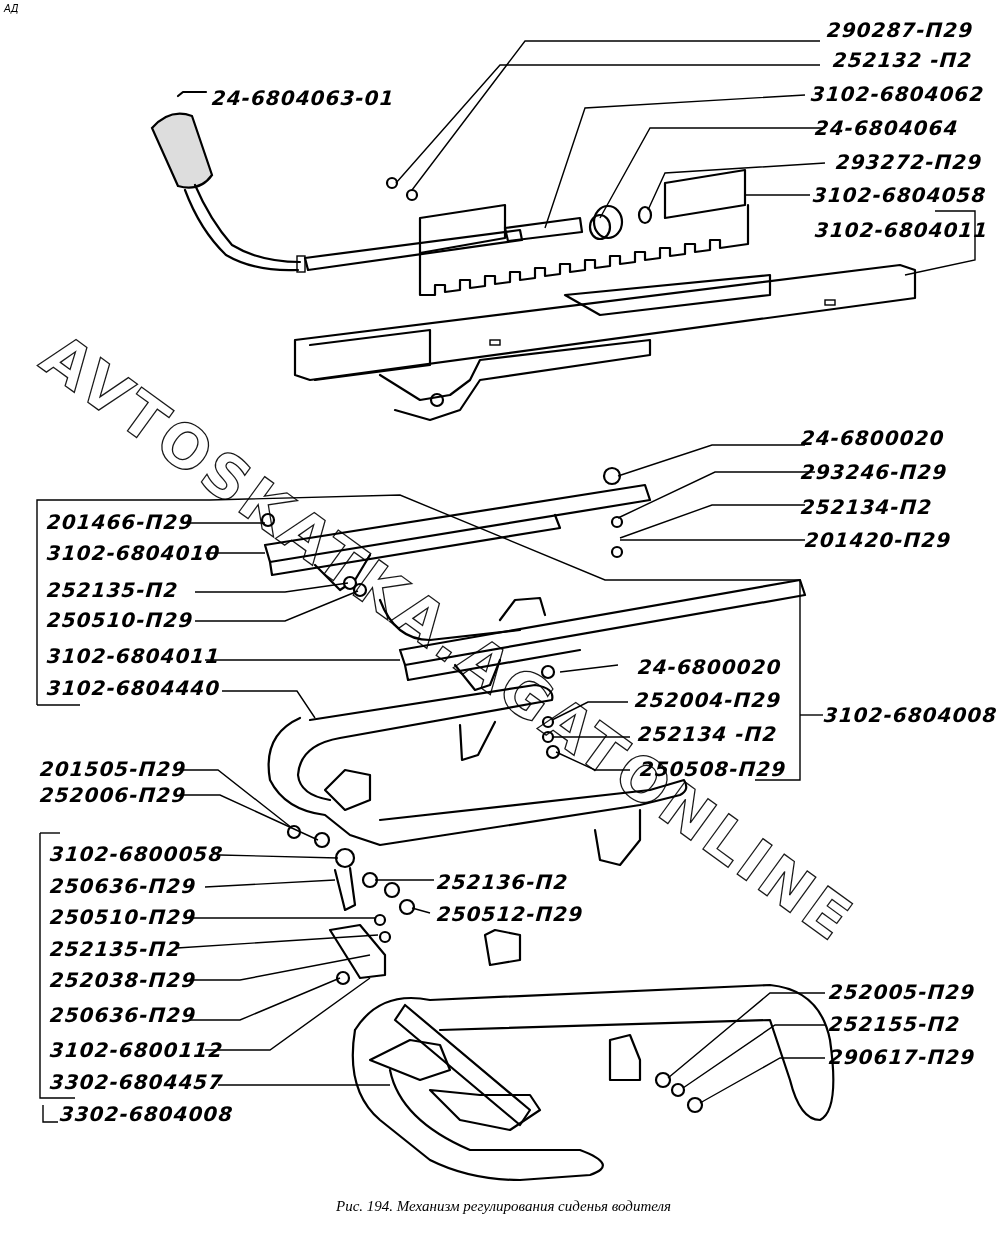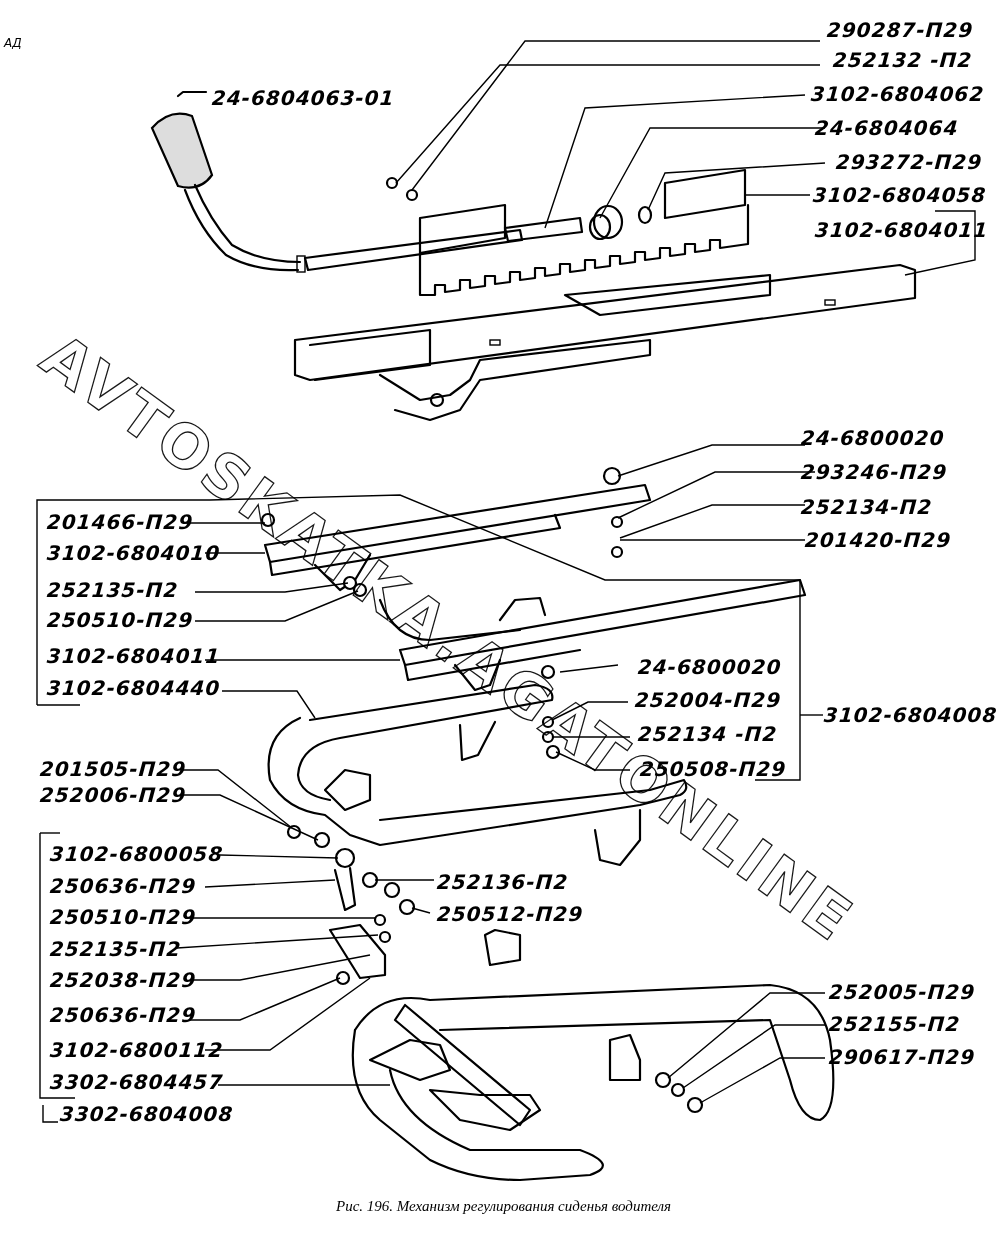--- a/index.html
+++ b/index.html
@@ -2,21 +2,21 @@
 <html><head>
 <meta charset="utf-8">
 <style>
   html, body { margin:0; padding:0; background:#ffffff; }
   body { width:1007px; height:1239px; position:relative; overflow:hidden;
          font-family:"DejaVu Sans", sans-serif; color:#000; }
   #art { position:absolute; left:0; top:0; width:1007px; height:1239px; }
   .lbl { position:absolute; font-family:"DejaVu Sans", sans-serif; font-style:italic;
          font-weight:bold; font-size:20px; letter-spacing:1px; white-space:nowrap; line-height:24px;
          transform:skewX(-4deg); }
-  .corner { position:absolute; left:4px; top:3px; font-size:12px; font-style:italic;margin-top:33px; }
+  .corner { position:absolute; left:4px; top:3px; font-size:10px; font-style:italic; }
   .caption { position:absolute; left:0; width:1007px; top:1198px; text-align:center;
              font-family:"Liberation Serif", serif; font-style:italic; font-size:15px; }
   .wm { position:absolute; font-family:"DejaVu Sans", sans-serif; font-weight:bold; font-size:60px;
         color:transparent; -webkit-text-stroke:1.3px #000; letter-spacing:4px; white-space:nowrap;
         transform-origin:0 0; transform:rotate(36deg); left:70px; top:320px; opacity:0.9; }
   svg .p { fill:none; stroke:#000; stroke-width:2.2; stroke-linejoin:round; stroke-linecap:round; }
   svg .t { fill:none; stroke:#000; stroke-width:1.4; }
   svg .w { fill:#fff; stroke:#000; stroke-width:2.2; }
 </style>
 </head>
@@ -200,13 +200,13 @@
 <div class="lbl" style="left:50px;top:1070px">3302-6804457</div>
 <div class="lbl" style="left:60px;top:1102px">3302-6804008</div>
 
 <div class="lbl" style="left:437px;top:870px">252136-П2</div>
 <div class="lbl" style="left:437px;top:902px">250512-П29</div>
 
 <div class="lbl" style="left:829px;top:980px">252005-П29</div>
 <div class="lbl" style="left:829px;top:1012px">252155-П2</div>
 <div class="lbl" style="left:829px;top:1045px">290617-П29</div>
 
-<div class="caption">Рис. 196. Механизм регулирования сиденья водителя</div>
+<div class="caption">Рис. 194. Механизм регулирования сиденья водителя</div>
 
 </body></html>

